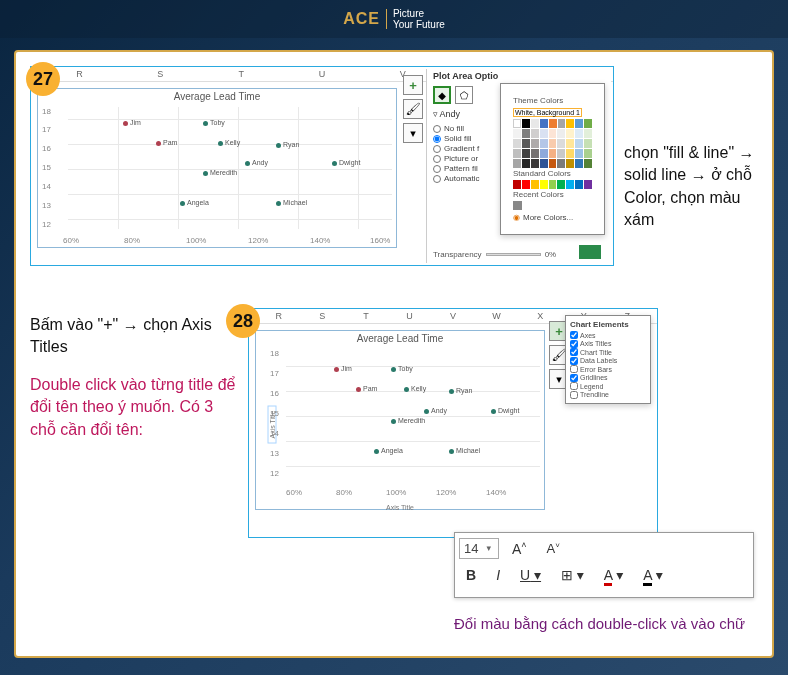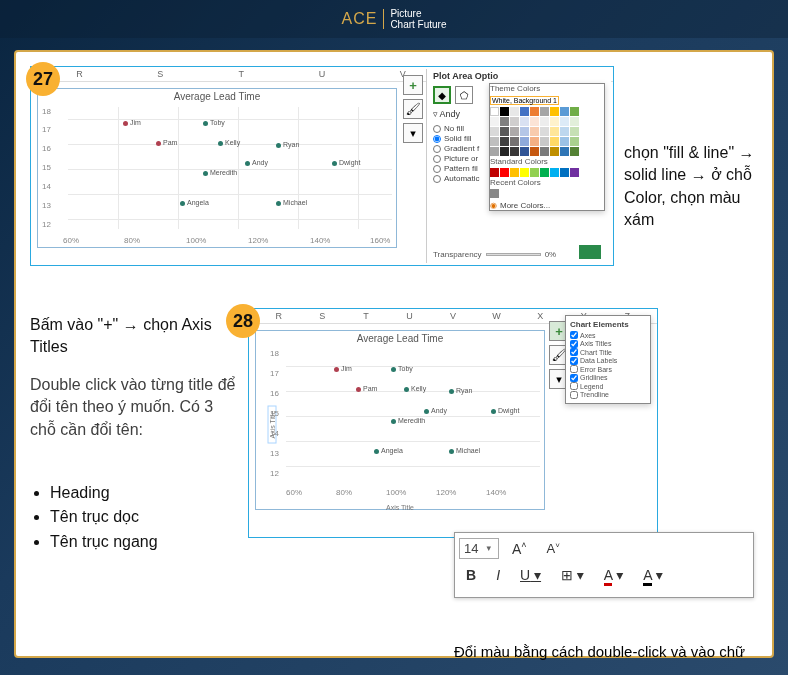--- a/index.html
+++ b/index.html
@@ -1,55 +1,55 @@
 <!DOCTYPE html>
 <html><head>
 <meta charset="utf-8">
 <style>
 *{margin:0;padding:0;box-sizing:border-box}
 body{width:788px;height:675px;font-family:Arial,sans-serif;background:linear-gradient(135deg,#0a2540 0%,#1a3a5c 40%,#2a4a6c 100%);position:relative;overflow:hidden}
 .header{height:38px;background:rgba(10,30,50,0.4);display:flex;align-items:center;justify-content:center}
 .logo{display:flex;align-items:center;gap:6px}
-.logo-ace{color:#d4a74a;font-weight:normal;font-size:16px;letter-spacing:1px}
+.logo-ace{color:#d4a74a;font-weight:bold;font-size:16px;letter-spacing:1px}
 .logo-divider{width:1px;height:20px;background:#d4a74a}
 .logo-tag{color:#fff;font-size:10px;line-height:1.1}
 .main-card{position:absolute;top:50px;left:14px;width:760px;height:608px;background:#fff;border:2px solid #d4a74a;border-radius:4px;padding:14px}
 .step-badge{position:absolute;background:#f9b132;color:#111;font-weight:bold;font-size:18px;width:34px;height:34px;border-radius:50%;display:flex;align-items:center;justify-content:center;z-index:20}
 .step27{top:10px;left:10px}
 .step28{top:252px;left:210px}
 .shot{position:absolute;border:1px solid #2aa9e0;background:#fff}
 .shot27{top:14px;left:14px;width:584px;height:200px}
 .text27{position:absolute;top:90px;left:608px;width:148px;font-size:16px;color:#111;line-height:1.4}
 .text28a{position:absolute;top:262px;left:14px;width:200px;font-size:16px;color:#111;line-height:1.4}
-.text28b{position:absolute;top:322px;left:14px;width:210px;font-size:16px;color:#404040;line-height:1.4}
+.text28b{position:absolute;top:322px;left:14px;width:210px;font-size:16px;color:#be185d;line-height:1.4}
 .text28list{position:absolute;top:430px;left:34px;width:180px;font-size:16px;color:#111;line-height:1.4}
 .text28list li{margin-bottom:2px}
 .shot28{top:256px;left:232px;width:410px;height:230px}
-.text28c{position:absolute;top:590px;left:438px;width:300px;font-size:15px;color:#000000;line-height:1.3}
+.text28c{position:absolute;top:562px;left:438px;width:300px;font-size:15px;color:#701a75;line-height:1.3}
 .cols{font-size:9px;color:#666;display:flex;padding:2px 8px;border-bottom:1px solid #ddd}
 .cols span{flex:1;text-align:center}
 .chart-area{position:relative;margin:6px;height:160px;border:1px solid #8fb8d8}
 .ctitle{text-align:center;font-size:10px;color:#555;padding:2px}
 .ylab{position:absolute;left:4px;font-size:8px;color:#888}
 .xlab{position:absolute;bottom:2px;font-size:8px;color:#888}
 .pt{position:absolute;width:5px;height:5px;border-radius:50%}
 .ptlbl{position:absolute;font-size:7px;color:#555}
 .plus-btn{position:absolute;width:20px;height:20px;border:1px solid #888;background:#fafafa;display:flex;align-items:center;justify-content:center;font-size:13px;color:#3a8a3a;font-weight:bold}
 .brush-btn{position:absolute;width:20px;height:20px;border:1px solid #888;background:#fafafa;display:flex;align-items:center;justify-content:center;font-size:12px}
 .filter-btn{position:absolute;width:20px;height:20px;border:1px solid #888;background:#fafafa;display:flex;align-items:center;justify-content:center;font-size:11px}
 .pane27{position:absolute;top:2px;right:2px;width:185px;height:194px;border-left:1px solid #ccc;background:#fff;font-size:9px}
 .pane-hdr{padding:3px 6px;font-size:11px;color:#444;border-bottom:1px solid #eee}
 .pane-sub{padding:2px 6px;font-size:9px;font-weight:bold;color:#333}
 .pane-icons{display:flex;gap:4px;padding:3px 6px}
 .pane-icon{width:18px;height:18px;border:1px solid #888;display:flex;align-items:center;justify-content:center;font-size:10px}
 .pane-icon.sel{border:2px solid #2a8a2a;background:#e8f4e8}
 .radio-group{padding:2px 6px}
 .radio-group label{display:block;font-size:8px;color:#444;margin:1px 0;display:flex;align-items:center;gap:3px}
 .radio-group input{width:8px;height:8px}
-.color-pop{position:absolute;top:14px;right:6px;width:116px;background:#fff;border:1px solid #888;box-shadow:0 2px 6px rgba(0,0,0,0.2);padding:0;z-index:10}
+.color-pop{position:absolute;top:14px;right:6px;width:105px;background:#fff;border:1px solid #888;box-shadow:0 2px 6px rgba(0,0,0,0.2);padding:12px;z-index:10}
 .color-hdr{font-size:8px;color:#555;margin-bottom:2px}
 .swatch-row{display:flex;gap:1px;margin-bottom:1px}
 .swatch{width:9px;height:9px}
 .more-colors{font-size:8px;color:#444;margin-top:3px;display:flex;align-items:center;gap:3px}
 .transp{position:absolute;bottom:4px;left:6px;font-size:8px;color:#555;display:flex;align-items:center;gap:4px}
 .transp-bar{width:55px;height:3px;background:#ddd;border:1px solid #aaa}
 .green-arrow{position:absolute;bottom:4px;right:10px;width:22px;height:14px;background:#2a8a4a}
 .ce-pop{position:absolute;top:6px;right:6px;width:86px;background:#fff;border:1px solid #888;box-shadow:0 2px 6px rgba(0,0,0,0.2);padding:4px;font-size:7px;z-index:10}
 .ce-hdr{font-size:8px;font-weight:bold;color:#444;margin-bottom:2px}
 .ce-pop label{display:flex;align-items:center;gap:2px;color:#555;margin:0.5px 0}
@@ -65,21 +65,21 @@
 .ytitle{position:absolute;left:-3px;top:50%;transform:rotate(-90deg);font-size:7px;color:#777;border:1px solid #aad4ff;padding:0 4px}
 .xtitle{position:absolute;bottom:-2px;left:50%;transform:translateX(-50%);font-size:7px;color:#777}
 </style>
 </head>
 <body>
 
 <div class="header">
   <div class="logo">
     <span class="logo-ace">ACE</span>
     <span class="logo-divider"></span>
-    <span class="logo-tag"><span>Picture</span><br><span>Chart Future</span></span>
+    <span class="logo-tag"><span>Picture</span><br><span>Your Future</span></span>
   </div>
 </div>
 
 <div class="main-card">
 
   <div class="step-badge step27">
       <span>27</span>
     </div>
 
   <div class="shot shot27">
@@ -270,25 +270,20 @@
     </div>
   </div>
 
   <div class="text27">chọn "fill &amp; line" → solid line → ở chỗ Color, chọn màu xám</div>
 
   <div class="step-badge step28">
       <span>28</span>
     </div>
   <div class="text28a">Bấm vào "+" → chọn Axis Titles</div>
   <div class="text28b">Double click vào từng title để đổi tên theo ý muốn. Có 3 chỗ cần đổi tên:</div>
-  <ul class="text28list">
-    <li>Heading</li>
-      <li>Tên trục dọc</li>
-      <li>Tên trục ngang</li>
-  </ul>
 
   <div class="shot shot28">
     <div class="cols">
       <span>R</span>
         <span>S</span>
         <span>T</span>
         <span>U</span>
         <span>V</span>
         <span>W</span>
         <span>X</span>

